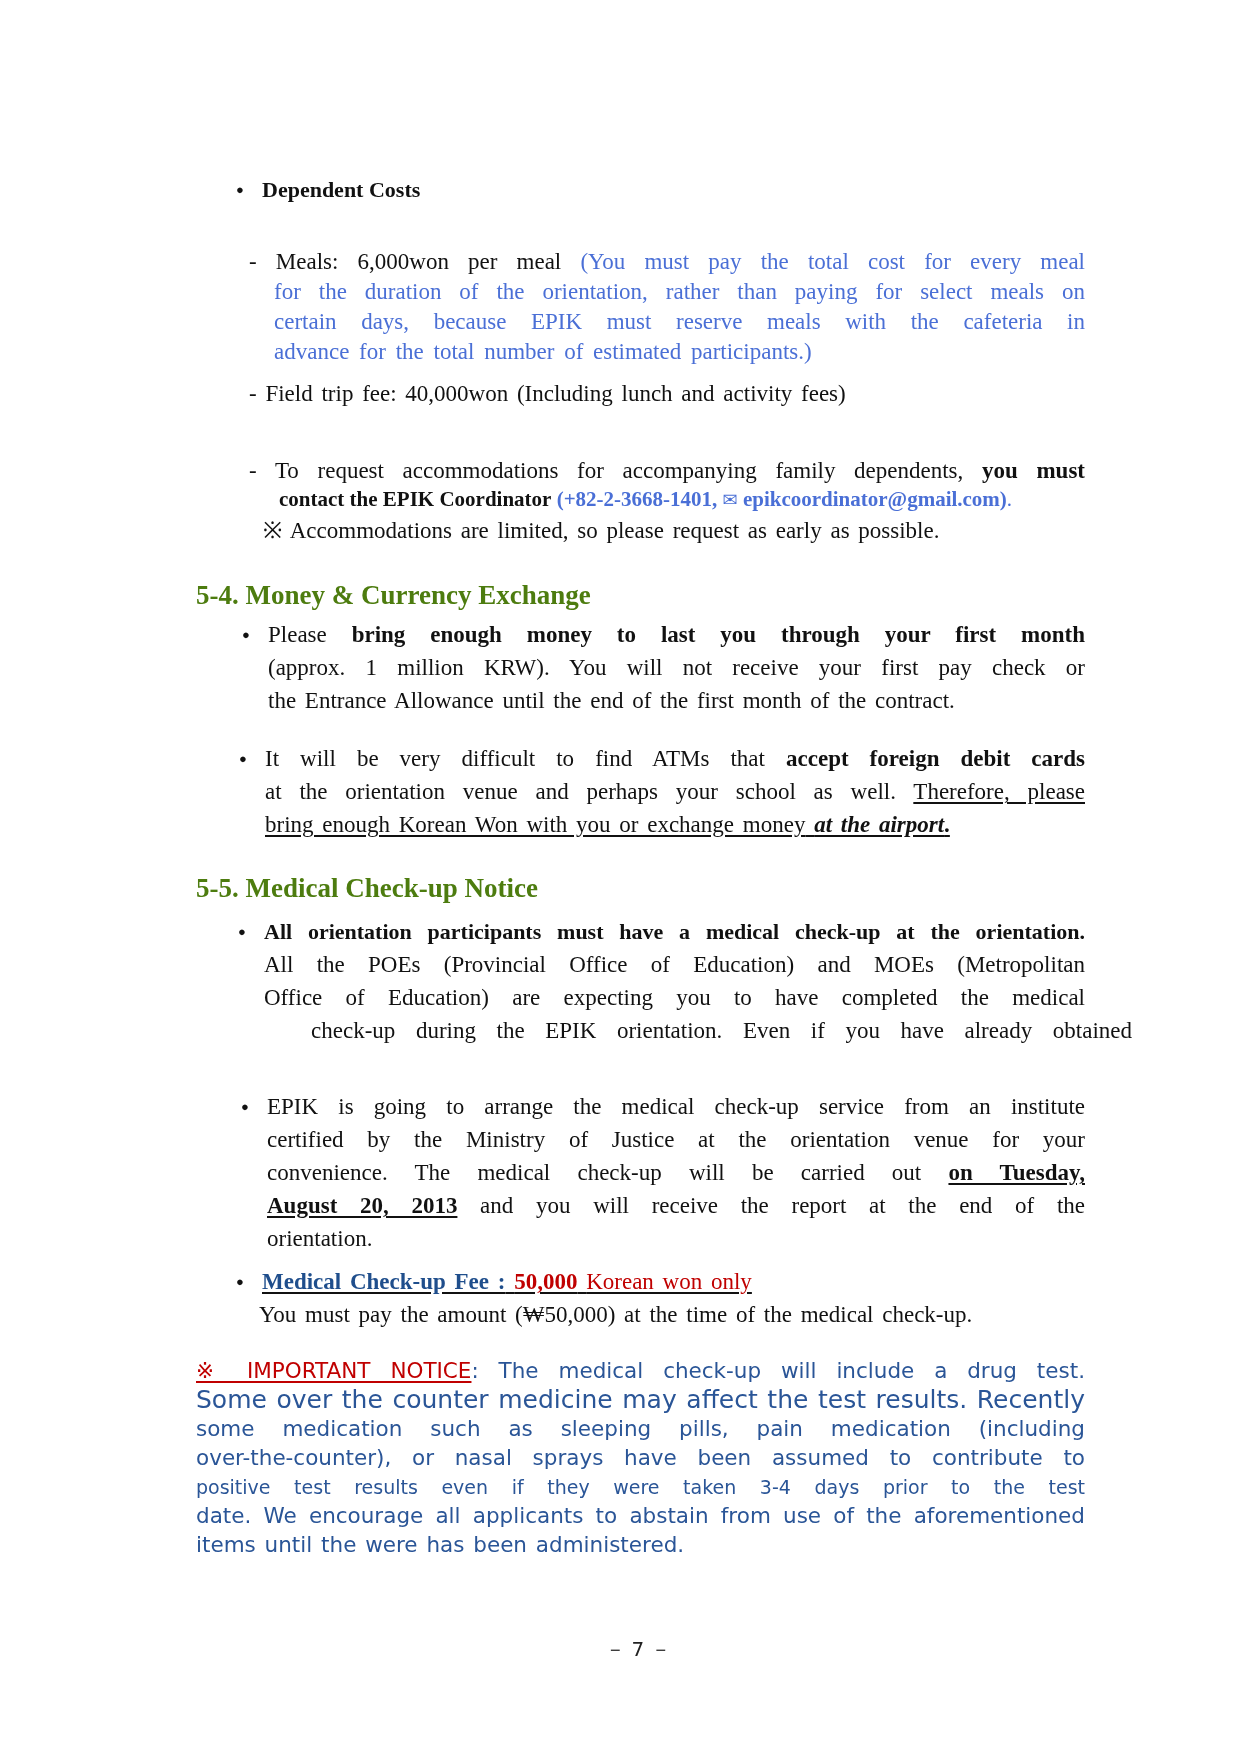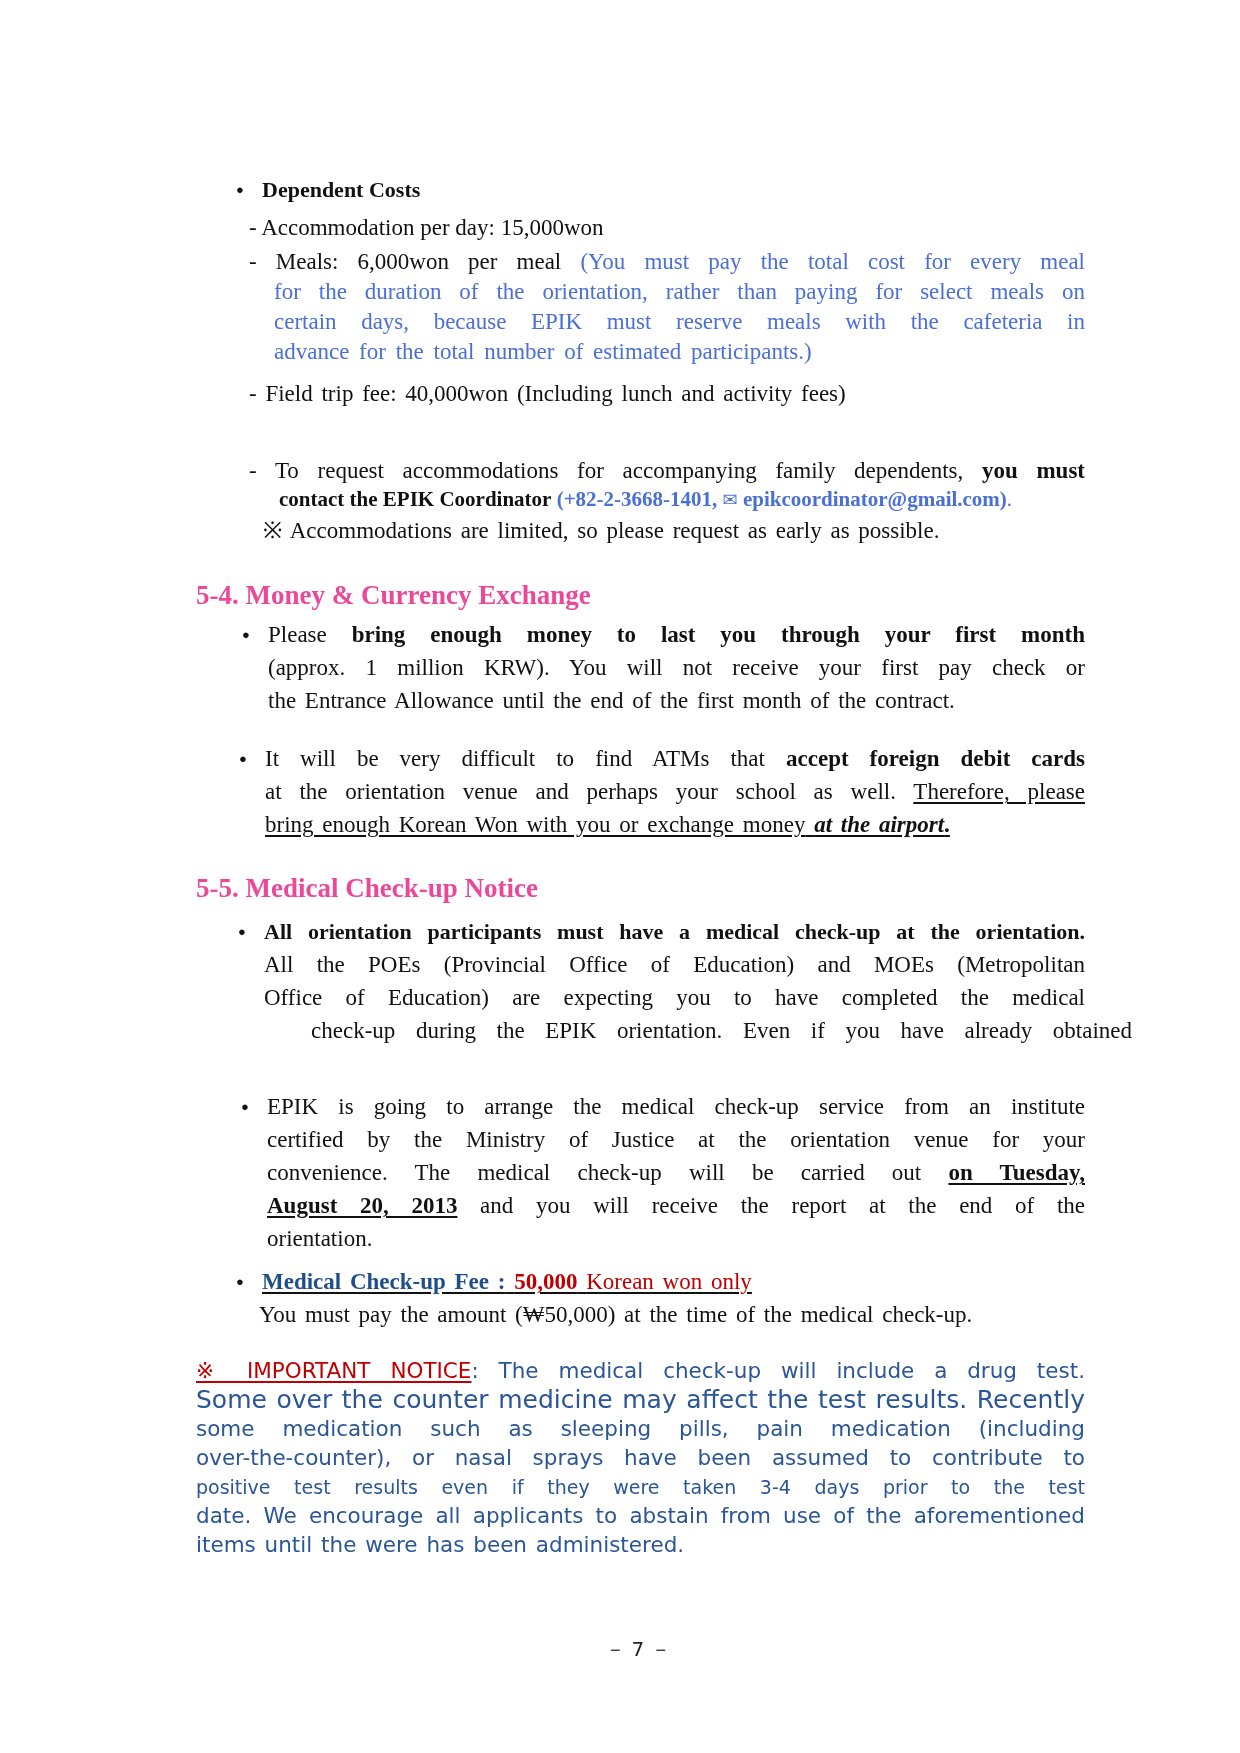--- a/index.html
+++ b/index.html
@@ -11,32 +11,31 @@
     .dblue { color: #1f4e8c; }
     .red { color: #c00000; }
     .nblue { color: #2a5597; }
     .b { font-weight: bold; }
     .u { text-decoration: underline; text-underline-offset: 3px; }
     .i { font-style: italic; }
 
     .line { position: absolute; white-space: nowrap; font-size: 23px; line-height: 28px; }
     .just { text-align: justify; text-align-last: justify; white-space: normal; }
     .bullet::before { content: "\25CF"; position: absolute; left: -26px; font-size: 13px; top: 0; }
-    .h2 { position: absolute; font-family: "Liberation Serif", "DejaVu Serif", serif; font-weight: bold; font-size: 27px; color: #ec4899; white-space: nowrap; }
+    .h2 { position: absolute; font-family: "Liberation Serif", "DejaVu Serif", serif; font-weight: bold; font-size: 27px; color: #4d7c0f; white-space: nowrap; }
     .pnum { position: absolute; top: 1636px; left: 0; width: 1240px; text-align: center; font-family: "DejaVu Sans", sans-serif; font-size: 20px; color: #222; }
   </style>
 </head>
 <body>
 
 <div class="page">
 
   <div class="line serif b bullet" style="left:244px; top:176px; font-size:22px;">
     <span>Dependent Costs</span>
   </div>
-  <div class="line serif" style="left:231px; top:214px;">- Accommodation per day: 15,000won</div>
 
   <div class="line serif just" style="left:231px; top:248px; width:836px;">
     <span>- Meals: 6,000won per meal</span>
     <span class="blue">(You must pay the total cost for every meal</span>
   </div>
   <div class="line serif blue just" style="left:256px; top:278px; width:811px;">for the duration of the orientation, rather than paying for select meals on</div>
   <div class="line serif blue just" style="left:256px; top:308px; width:811px;">certain days, because EPIK must reserve meals with the cafeteria in</div>
   <div class="line serif blue" style="left:256px; top:338px; word-spacing:4px;">advance for the total number of estimated participants.)</div>
 
   <div class="line serif" style="left:231px; top:380px; word-spacing:3px;">- Field trip fee: 40,000won (Including lunch and activity fees)</div>

